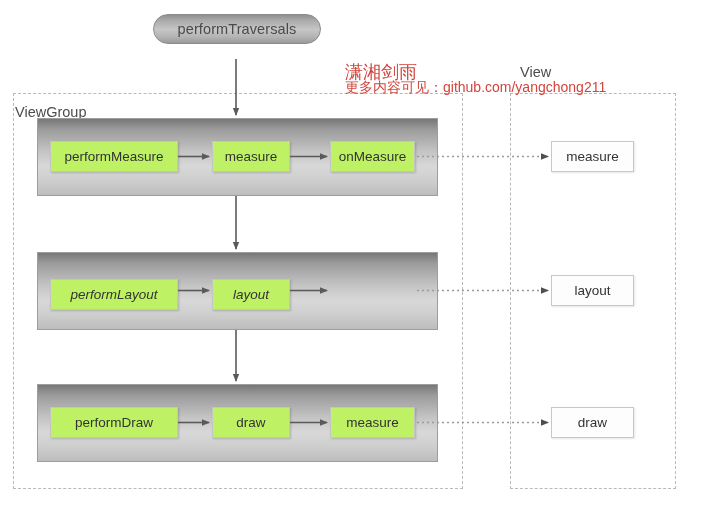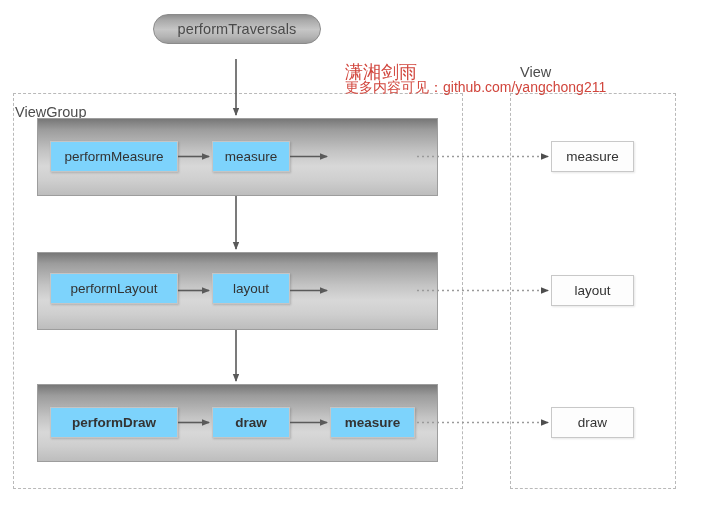--- a/index.html
+++ b/index.html
@@ -82,38 +82,38 @@
   }
   #band-measure { top: 118px; }
   #band-layout  { top: 252px; }
   #band-draw    { top: 384px; }
 
   
   .node {
     position: absolute;
     height: 31px;
     box-sizing: border-box;
-    background: #7dd3fc;
+    background: #bef264;
     border: 1px solid #c5c5c5;
     display: flex;
     align-items: center;
     justify-content: center;
     font-size: 13.5px;
     color: #333333;
     box-shadow: 1px 1px 2px rgba(0,0,0,0.18);
   }
 
   
   .col-1 { left: 50px;  width: 128px; }
   .col-2 { left: 212px; width: 78px;  }
   .col-3 { left: 330px; width: 85px;  }
 
   .row-1 { top: 141px; }
-  .row-2 { top: 273px; }
-  .row-3 { top: 407px; font-weight: bold; }
+  .row-2 { top: 279px; font-style: italic; }
+  .row-3 { top: 407px; }
 
   
   .view-node {
     position: absolute;
     left: 551px;
     width: 83px;
     height: 31px;
     box-sizing: border-box;
     background: #fdfdfd;
     border: 1px solid #c8c8c8;
@@ -163,20 +163,21 @@
 
   <div class="dashed-box" id="viewgroup-box"></div>
   <div class="dashed-box" id="view-box"></div>
 
   <div class="band" id="band-measure"></div>
   <div class="band" id="band-layout"></div>
   <div class="band" id="band-draw"></div>
 
   <div class="node col-1 row-1">performMeasure</div>
   <div class="node col-2 row-1">measure</div>
+  <div class="node col-3 row-1">onMeasure</div>
 
   <div class="node col-1 row-2">performLayout</div>
   <div class="node col-2 row-2">layout</div>
 
   <div class="node col-1 row-3">performDraw</div>
   <div class="node col-2 row-3">draw</div>
   <div class="node col-3 row-3">measure</div>
 
   <div class="view-node" style="top:141px">measure</div>
   <div class="view-node" style="top:275px">layout</div>

